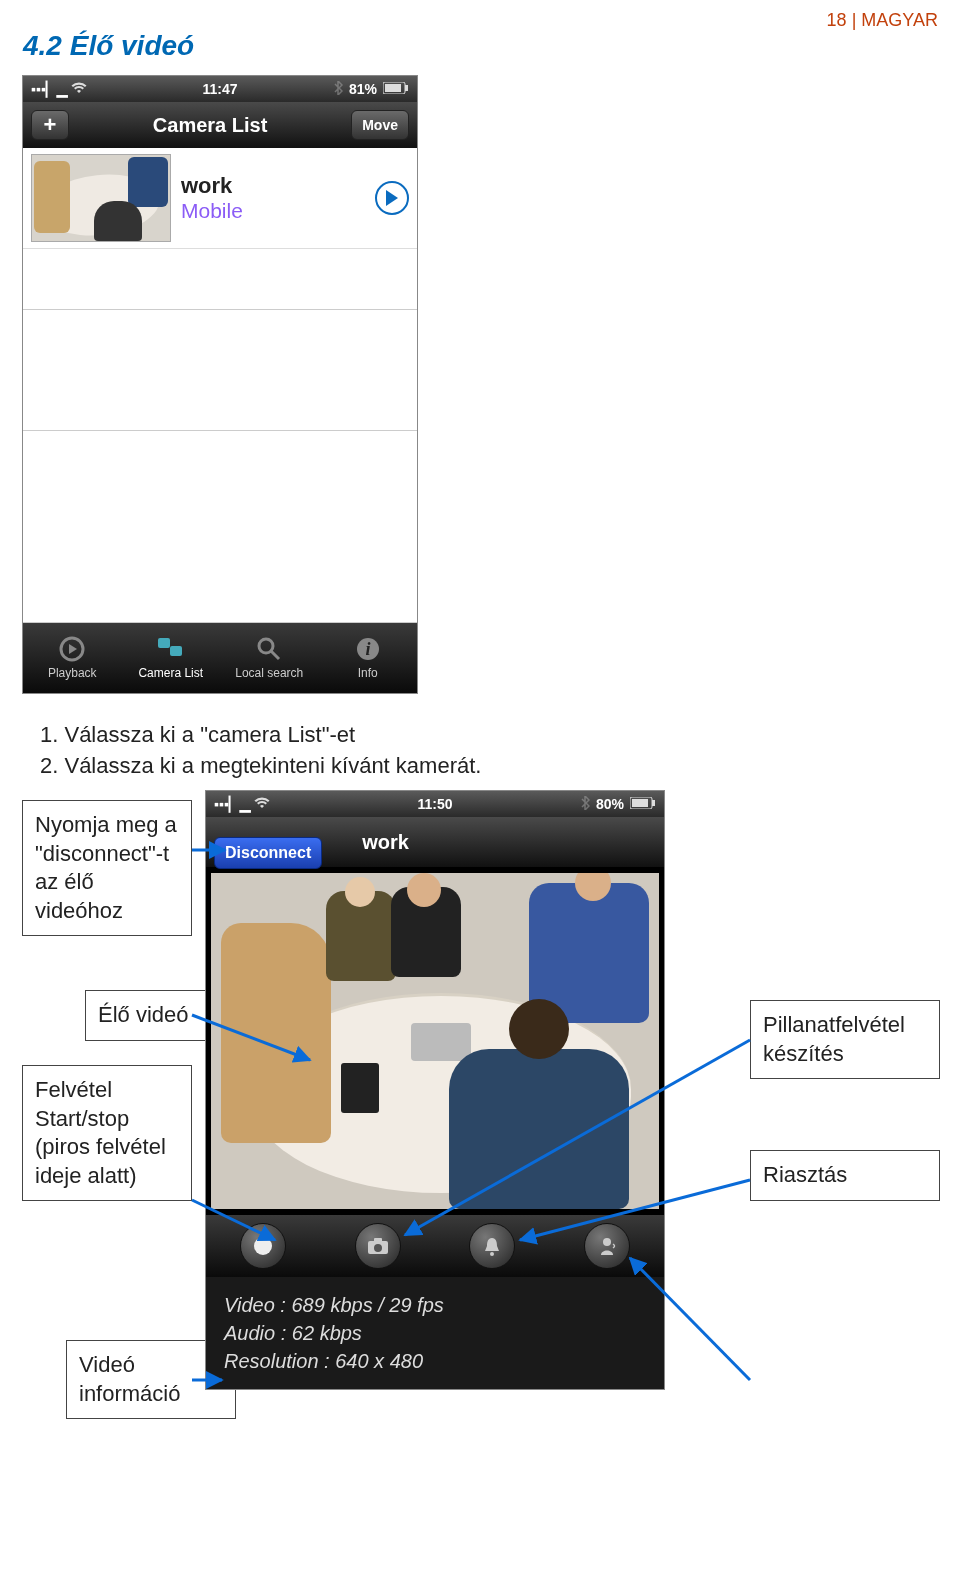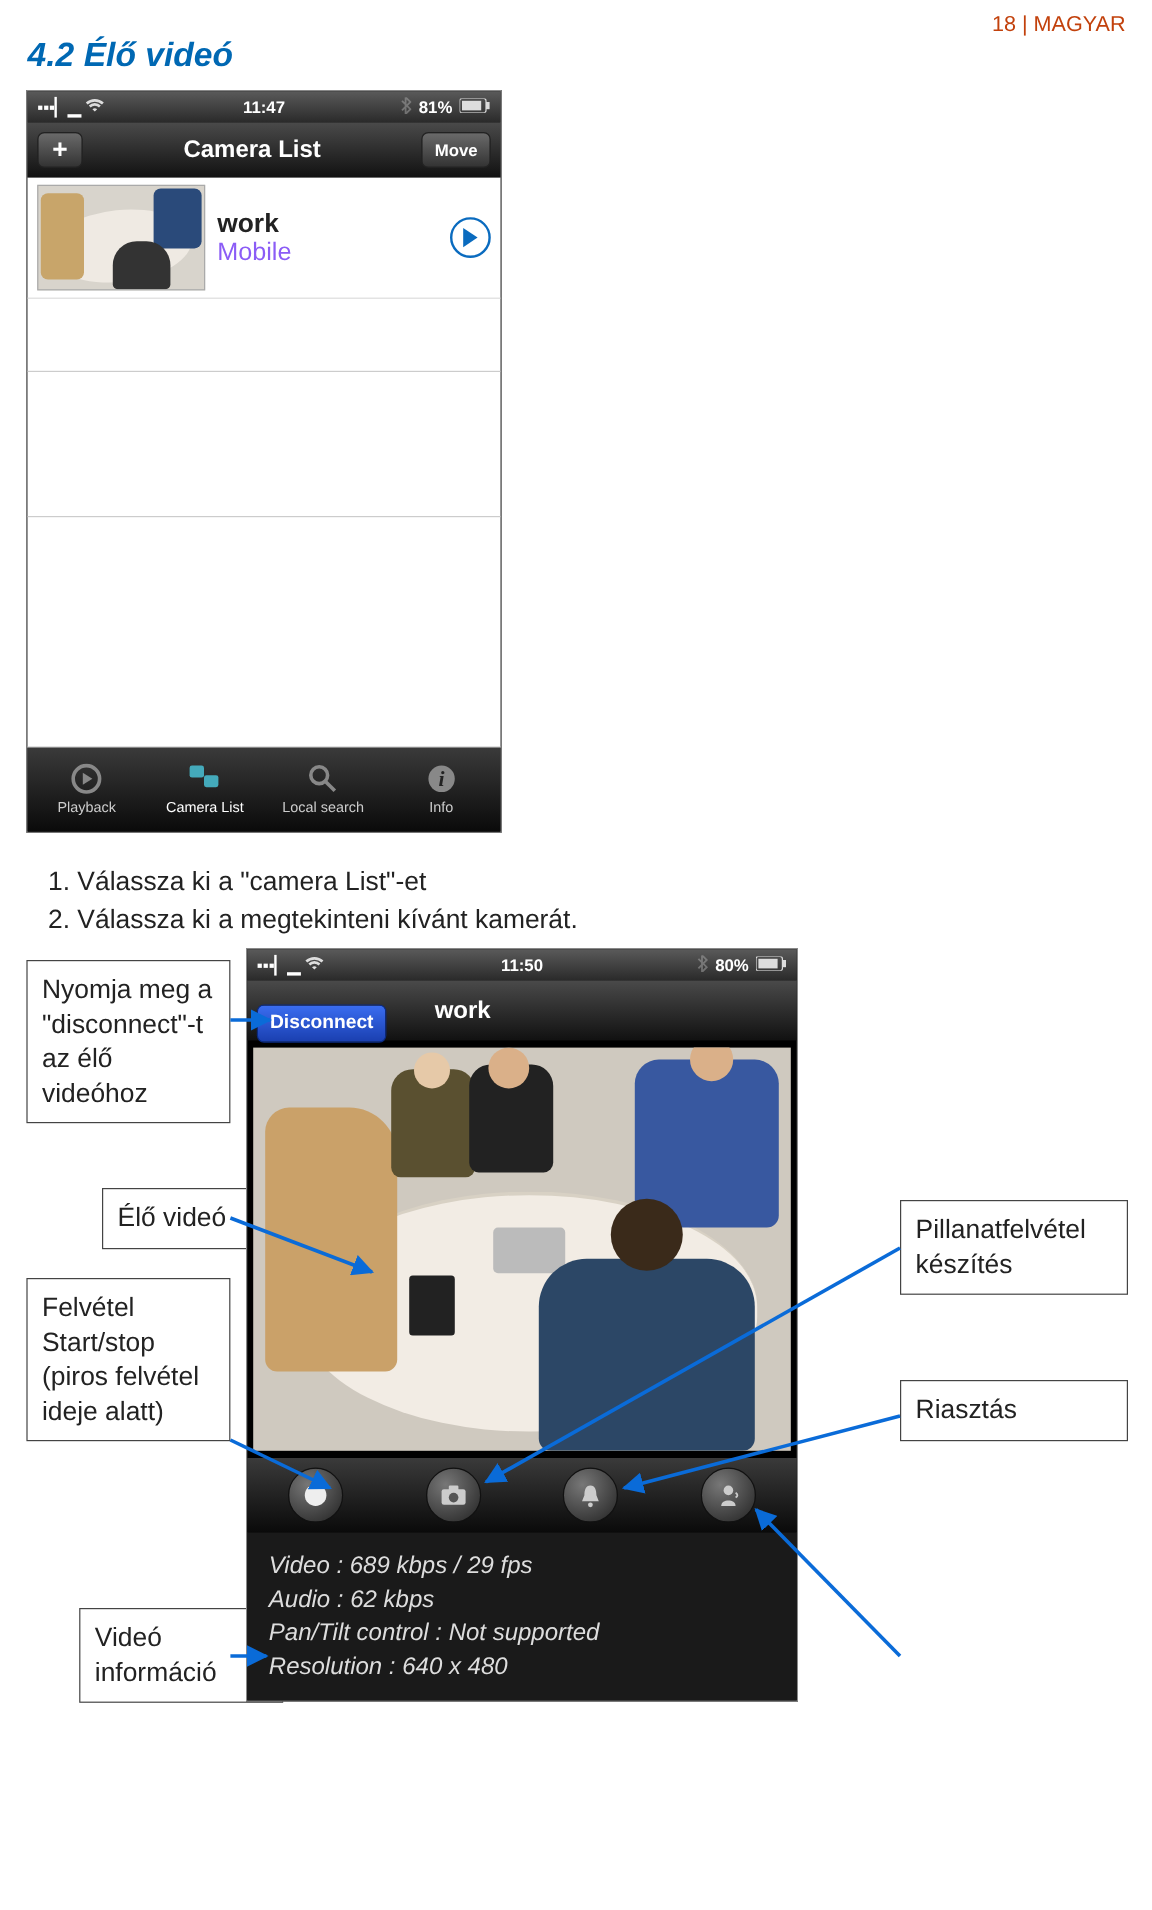--- a/index.html
+++ b/index.html
@@ -265,21 +265,20 @@
         <svg width="22" height="22">
             <circle cx="11" cy="7" r="4" fill="#ccc"></circle>
             <path d="M5 20 C5 14 17 14 17 20 Z" fill="#ccc"></path>
             <path d="M17 9 Q20 11 17 13" stroke="#ccc" stroke-width="1.5" fill="none"></path>
           </svg>
       </div>
     </div>
     <div class="infobox">
       <div>Video : 689 kbps / 29 fps</div>
       <div>Audio : 62 kbps</div>
-      <div>Pan/Tilt control : Not supported</div>
       <div>Resolution : 640 x 480</div>
     </div>
   </div>
 
   <svg class="connectors">
     <defs>
       <marker id="arrow" viewBox="0 0 10 10" refX="9" refY="5" markerWidth="6" markerHeight="6" orient="auto-start-reverse">
         <path d="M 0 0 L 10 5 L 0 10 z" fill="#0a6bd8"></path>
       </marker>
     </defs>

